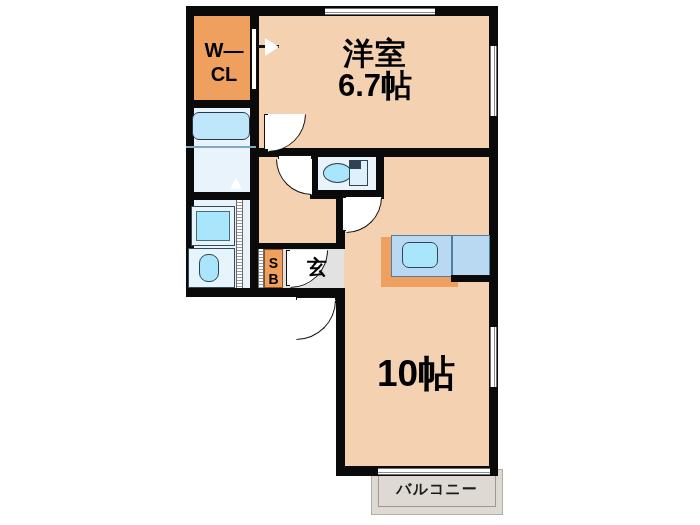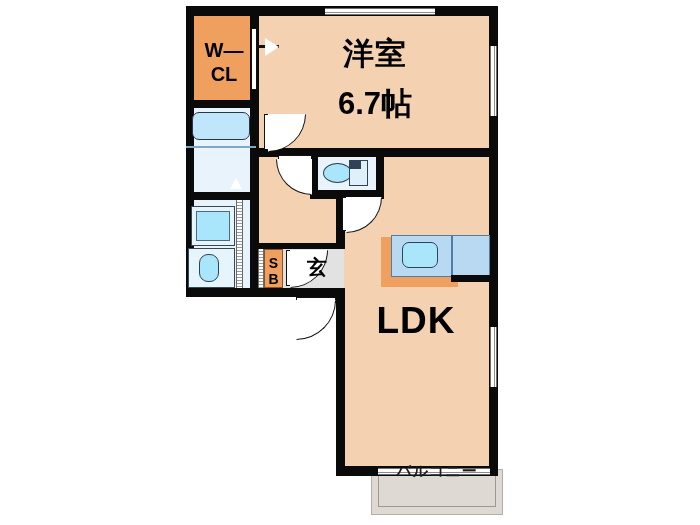--- a/index.html
+++ b/index.html
@@ -160,27 +160,27 @@
   <div class="abs leaf" style="left:342px;top:197px;width:6px;height:34px;"></div>
   <div class="abs swing sw-br" style="left:346px;top:197px;width:36px;height:36px;"></div>
 
   <div class="abs leaf" style="left:286px;top:250px;width:6px;height:36px;"></div>
   <div class="abs swing sw-br" style="left:290px;top:250px;width:38px;height:38px;"></div>
 
   <div class="abs leaf" style="left:296px;top:297px;width:40px;height:6px;"></div>
   <div class="abs swing sw-br" style="left:296px;top:300px;width:40px;height:40px;"></div>
 
   <div class="lbl jp rm-name" style="left:330px;top:38px;width:90px;">洋室</div>
-  <div class="lbl jp rm-size" style="left:322px;top:88px;width:106px;">6.7帖</div>
+  <div class="lbl jp rm-size" style="left:322px;top:70px;width:106px;">6.7帖</div>
 
-  <div class="lbl ldk-name" style="left:360px;top:302px;width:112px;">LDK</div>
+  <div class="lbl jp ldk-size" style="left:358px;top:355px;width:116px;">10帖</div>
 
   <div class="lbl wcl" style="left:196px;top:40px;width:56px;">W—</div>
   <div class="lbl wcl" style="left:196px;top:64px;width:56px;">CL</div>
 
   <div class="lbl jp gen" style="left:304px;top:257px;width:26px;">玄</div>
 
   <div class="lbl sb" style="left:264px;top:256px;width:19px;">S</div>
   <div class="lbl sb" style="left:264px;top:272px;width:19px;">B</div>
 
-  <div class="lbl jp balc-lbl" style="left:381px;top:463px;width:112px;">バルコニー</div>
+  <div class="lbl jp balc-lbl" style="left:381px;top:481px;width:112px;">バルコニー</div>
 
 </div>
 
 </body></html>

